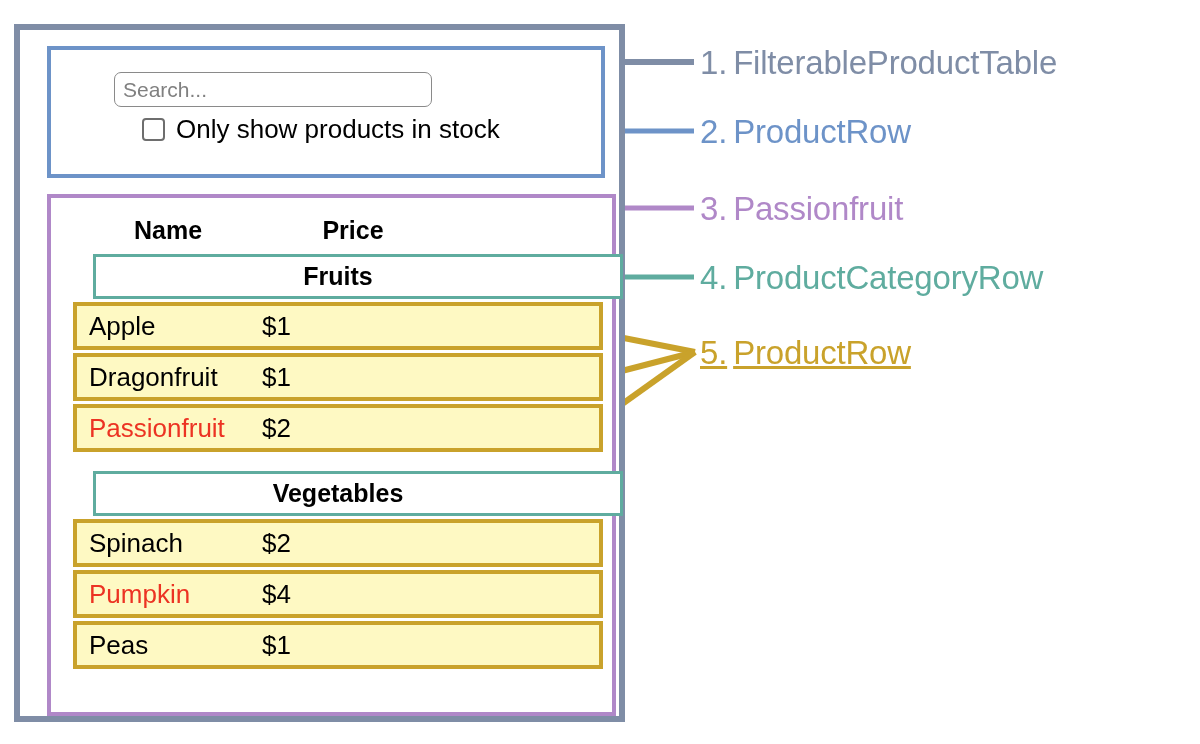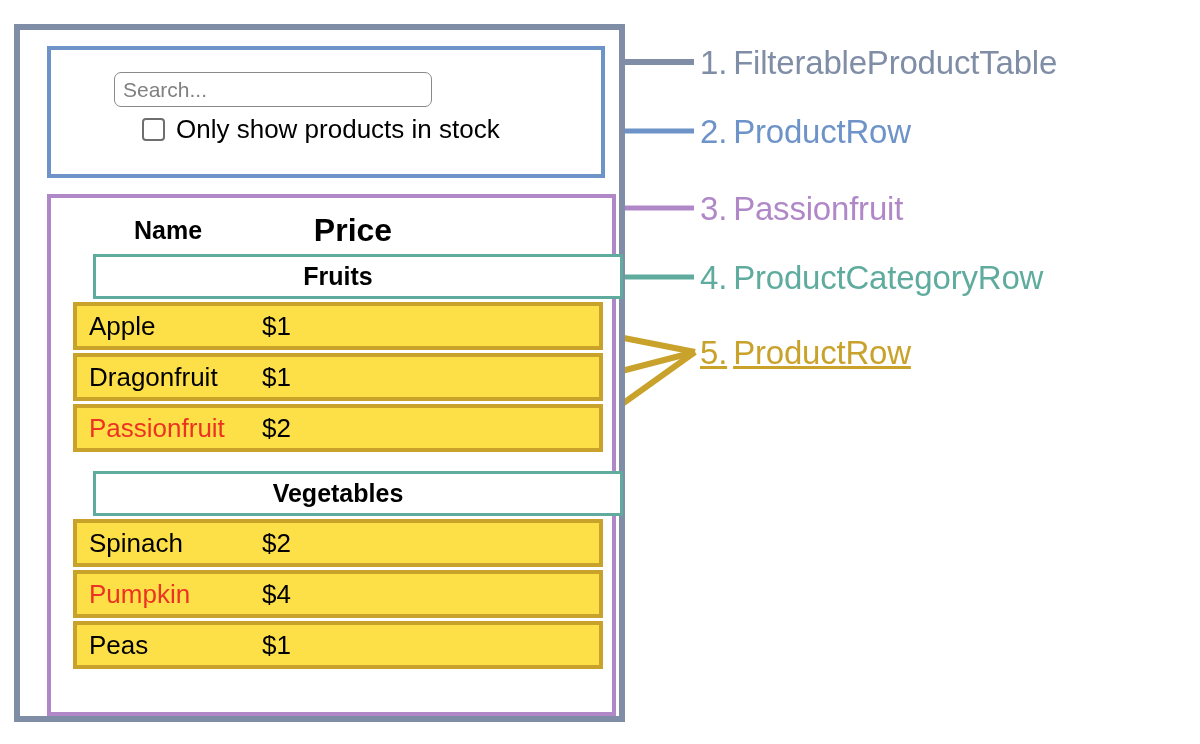--- a/index.html
+++ b/index.html
@@ -129,21 +129,21 @@
     text-align: center;
     font-family: "Liberation Sans", sans-serif;
     font-size: 25px;
     font-weight: bold;
     color: #000000;
   }
   .th-price {
     width: 180px;
     text-align: center;
     font-family: "Liberation Sans", sans-serif;
-    font-size: 32px;
+    font-size: 25px;
     font-weight: bold;
     color: #000000;
   }
 
   .rows-area {
     position: absolute;
     left: 22px;
     top: 56px;
     width: 530px;
   }
@@ -169,21 +169,21 @@
     
     transform: translateX(-20px);
   }
 
   
   .product-row {
     box-sizing: border-box;
     width: 530px;
     height: 48px;
     border: 4px solid #c9a22b;
-    background: #fde047;
+    background: #fef9c3;
     display: flex;
     align-items: center;
     margin-bottom: 3px;
   }
   .product-row .pr-name {
     width: 185px;
     padding-left: 12px;
     box-sizing: border-box;
     font-family: "Liberation Sans", sans-serif;
     font-size: 26px;

